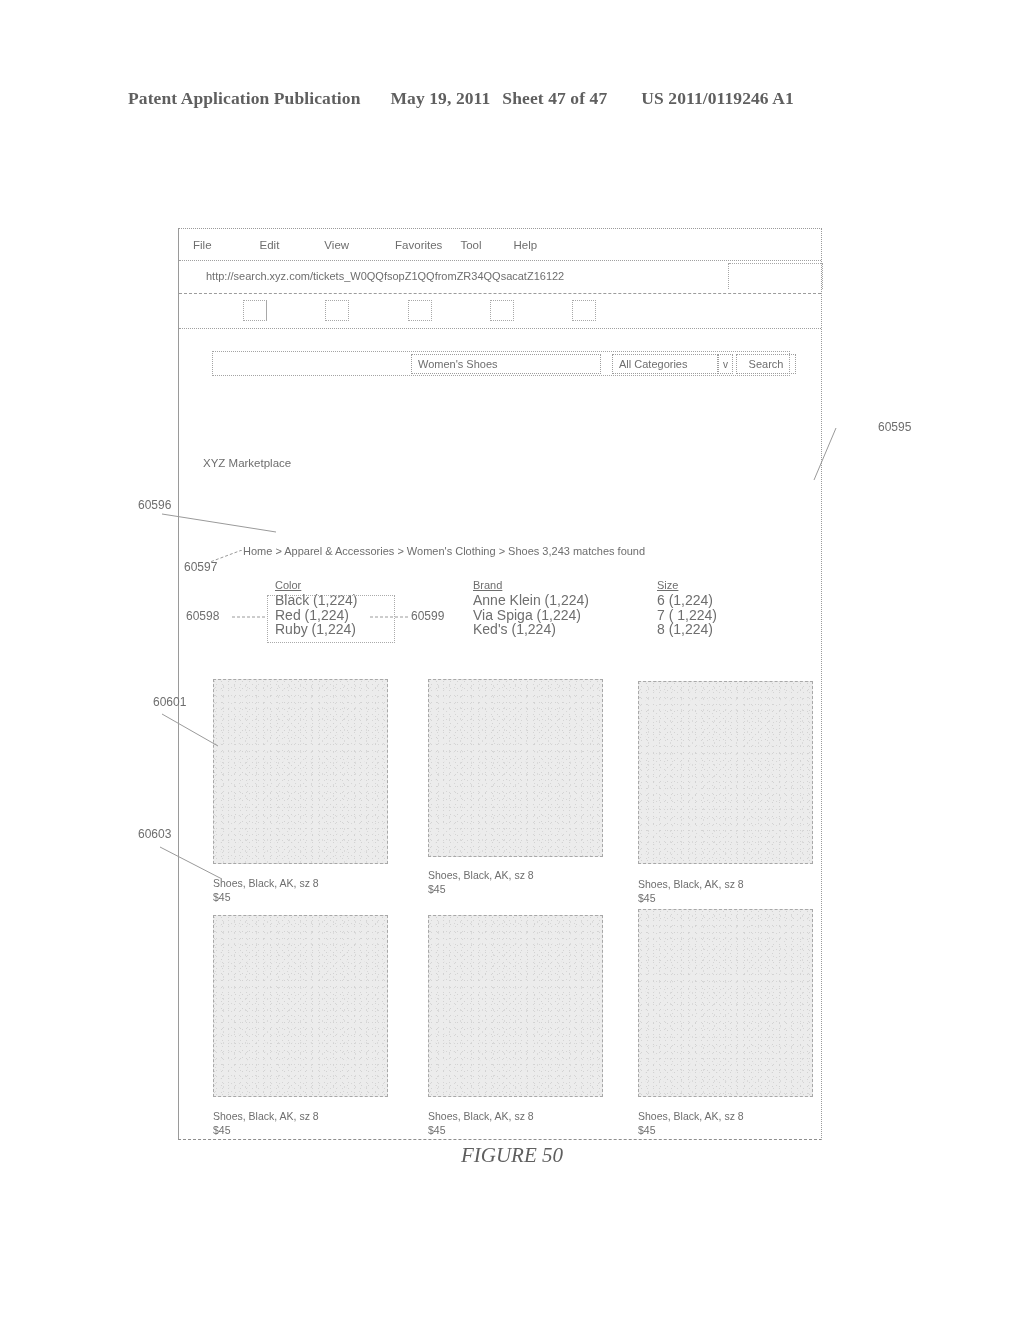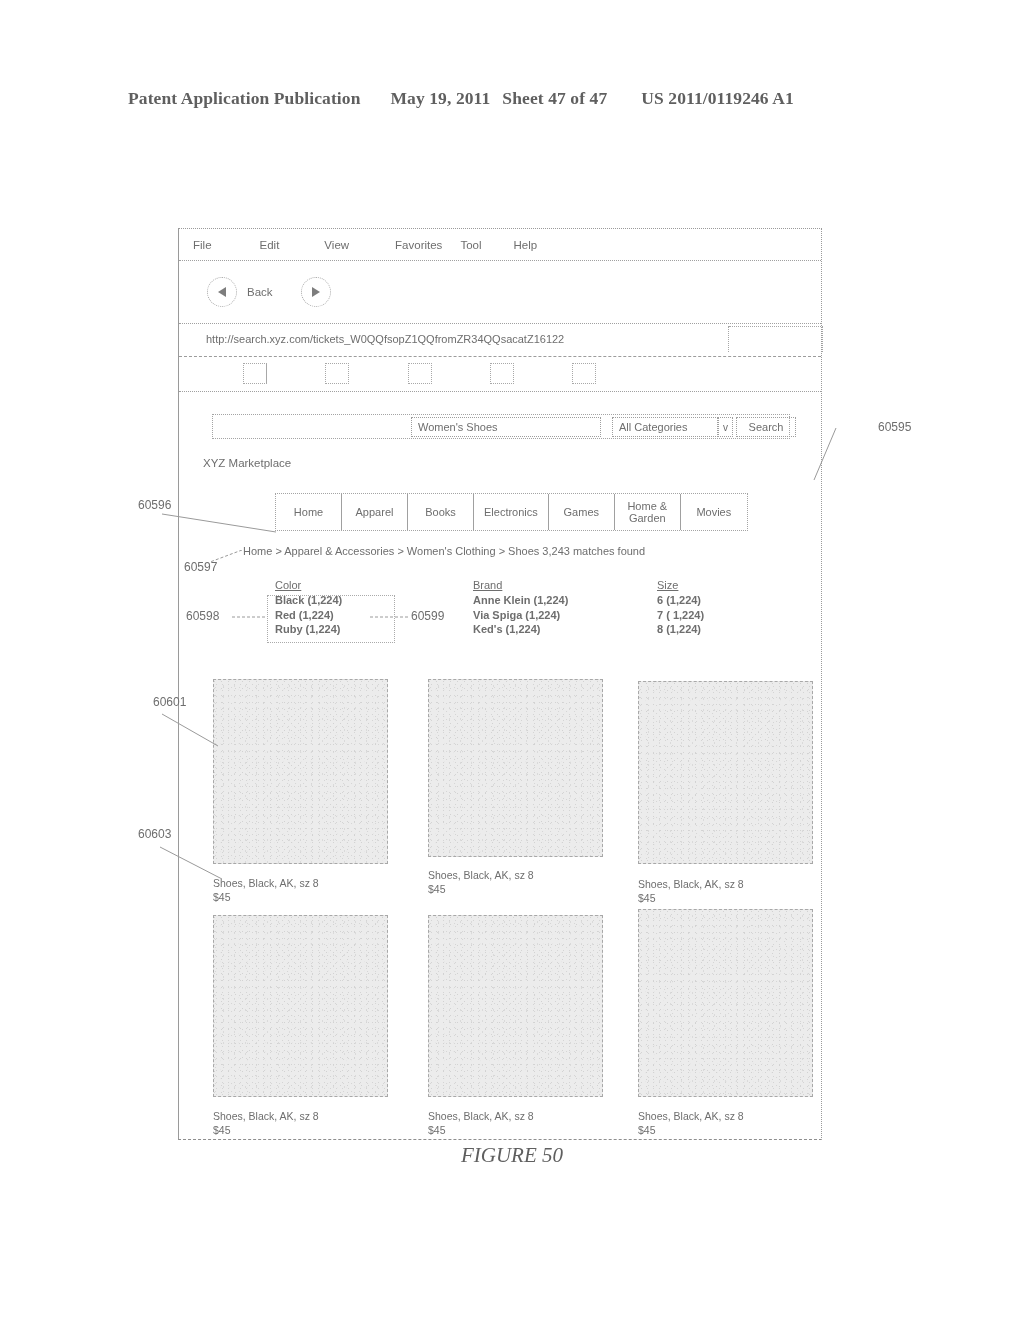--- a/index.html
+++ b/index.html
@@ -284,24 +284,23 @@
   }
   .facet-col.c1 { left: 0px; }
   .facet-col.c2 { left: 198px; }
   .facet-col.c3 { left: 382px; }
   .facet-head {
     font-size: 11px;
     text-decoration: underline;
     margin-bottom: 2px;
   }
   .facet-item {
-    font-size: 11px;
+    font-size: 14px;
     line-height: 14.5px;
     white-space: nowrap;
-    font-weight: bold;
   }
   
   .facet-callout {
     position: absolute;
     left: 88px;
     top: 366px;
     width: 128px;
     height: 48px;
     box-sizing: border-box;
     border: 1px dotted #aaaaaa;
@@ -375,31 +374,20 @@
 
   <div class="menubar">
     <span class="mi">File</span>
     <span class="mi">Edit</span>
     <span class="mi">View</span>
     <span class="mi">Favorites</span>
     <span class="mi">Tool</span>
     <span class="mi">Help</span>
   </div>
 
-  <div class="navbar">
-    <div class="navbtn">
-      <span class="tri-left"></span>
-    </div>
-    <span class="back-label">Back</span>
-    <div class="fwd-wrap">
-      <div class="navbtn">
-        <span class="tri-right"></span>
-      </div>
-    </div>
-  </div>
 
   <div class="addrrow">
     <div class="addrfield">http://search.xyz.com/tickets_W0QQfsopZ1QQfromZR34QQsacatZ16122</div>
     <div class="addr-stub"></div>
   </div>
 
   <div class="iconbar">
     <div class="iconbtn b1"></div>
     <div class="iconbtn b2"></div>
     <div class="iconbtn b3"></div>
@@ -411,30 +399,20 @@
     <div class="searchbox">
       <div class="search-input">Women's Shoes</div>
       <div class="search-cat">All Categories</div>
       <div class="search-caret">v</div>
       <div class="search-btn">Search</div>
     </div>
   </div>
 
   <div class="brand">XYZ Marketplace</div>
 
-  <div class="tabs">
-    <div class="tab">Home</div>
-    <div class="tab">Apparel</div>
-    <div class="tab">Books</div>
-    <div class="tab">Electronics</div>
-    <div class="tab">Games</div>
-    <div class="tab" style="white-space:pre-line;">Home &amp;
-Garden</div>
-    <div class="tab">Movies</div>
-  </div>
 
   <div class="breadcrumb">Home &gt; Apparel &amp; Accessories &gt; Women's Clothing &gt; Shoes 3,243 matches found</div>
 
   <div class="facets">
     <div class="facet-col c1">
       <div class="facet-head">Color</div>
       <div class="facet-item">Black (1,224)</div>
       <div class="facet-item">Red (1,224)</div>
       <div class="facet-item">Ruby (1,224)</div>
     </div>

